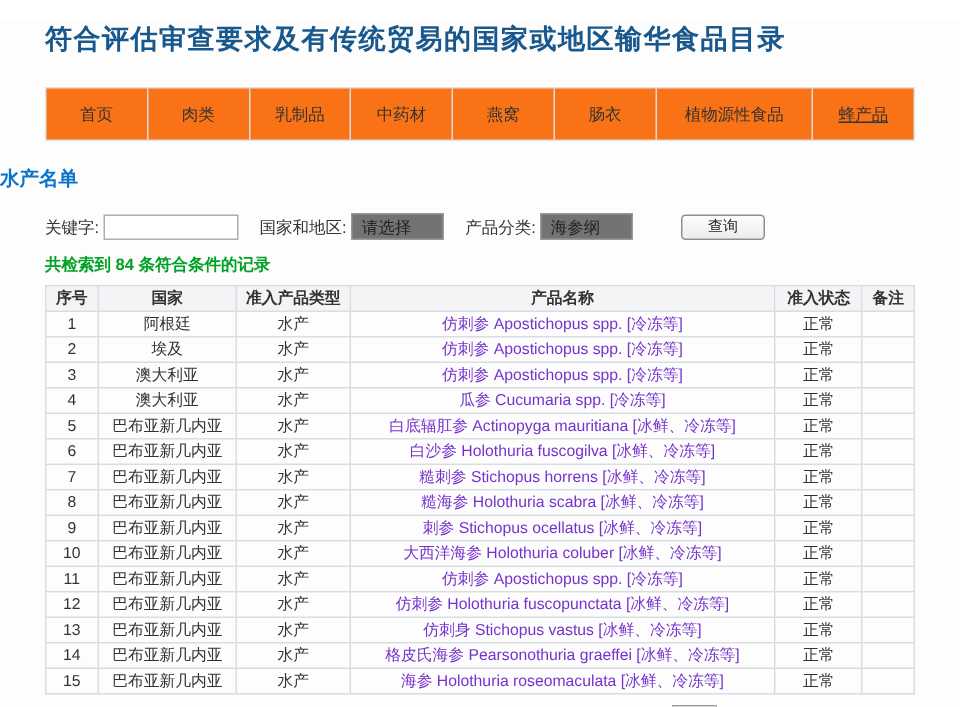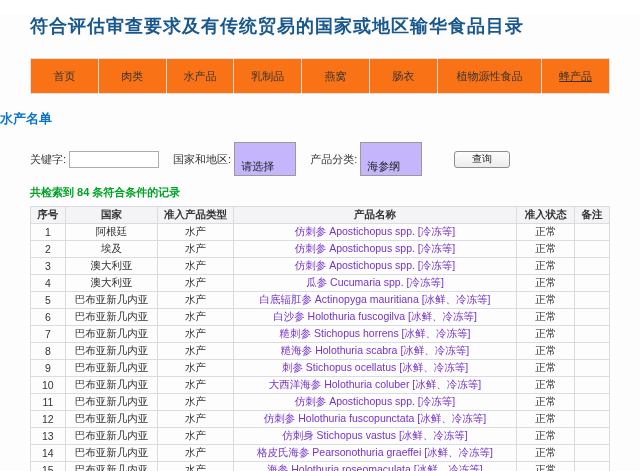--- a/index.html
+++ b/index.html
@@ -19,23 +19,23 @@
   .nav-item:last-child { border-right:none;text-decoration:underline; }
 
   .section-title { margin-top:16px; text-align:left; font-size:13px;
     font-weight:bold; color:#0a74cc; }
 
   .search-form { margin:14px 30px 0 30px; display:flex; align-items:center;
     font-size:11px; color:#333; }
   .search-form label { margin-right:3px; white-space:nowrap; }
   .keyword-input { width:90px; height:17px; border:1px solid #abadb3;
     background:#fff; font-size:11px; padding:0 3px; margin-right:14px; }
-  .select-box { height:18px; min-width:62px; background:#c4b5fd;
+  .select-box { height:18px; min-width:62px; background:#737373;
     border:1px solid #9a9a9a; font-size:11px; color:#222; display:flex;
-    align-items:flex-start; padding:16px 6px; margin-right:14px; cursor:pointer; }
+    align-items:flex-end; padding:0 6px; margin-right:14px; cursor:pointer; }
   .query-button { margin-left:auto; margin-right:100px; width:56px; height:17px;
     font-size:10px; color:#222; background:linear-gradient(#fdfdfd,#ececec);
     border:1px solid #8e8e8e; border-radius:3px; cursor:pointer; }
 
   .result-summary { margin:9px 30px 0 30px; font-size:11px; font-weight:bold;
     color:#00a226; }
 
   table.results { margin:6px 30px 0 30px; width:580px; border-collapse:collapse;
     table-layout:fixed; font-size:10.5px; color:#333; }
   table.results th, table.results td { border:1px solid #d9dde1; text-align:center;
@@ -54,22 +54,22 @@
 </head>
 <body>
 
 <div class="page">
 
   <h1 class="page-title">符合评估审查要求及有传统贸易的国家或地区输华食品目录</h1>
 
   <nav class="main-nav" id="main-nav">
       <div class="nav-item">首页</div>
       <div class="nav-item">肉类</div>
-      <div class="nav-item">水产品</div>
       <div class="nav-item">乳制品</div>
+      <div class="nav-item">中药材</div>
       <div class="nav-item">燕窝</div>
       <div class="nav-item">肠衣</div>
       <div class="nav-item wide">植物源性食品</div>
       <div class="nav-item">蜂产品</div>
     </nav>
 
   <h2 class="section-title">水产名单</h2>
 
   <div class="search-form">
     <label>关键字:</label>

